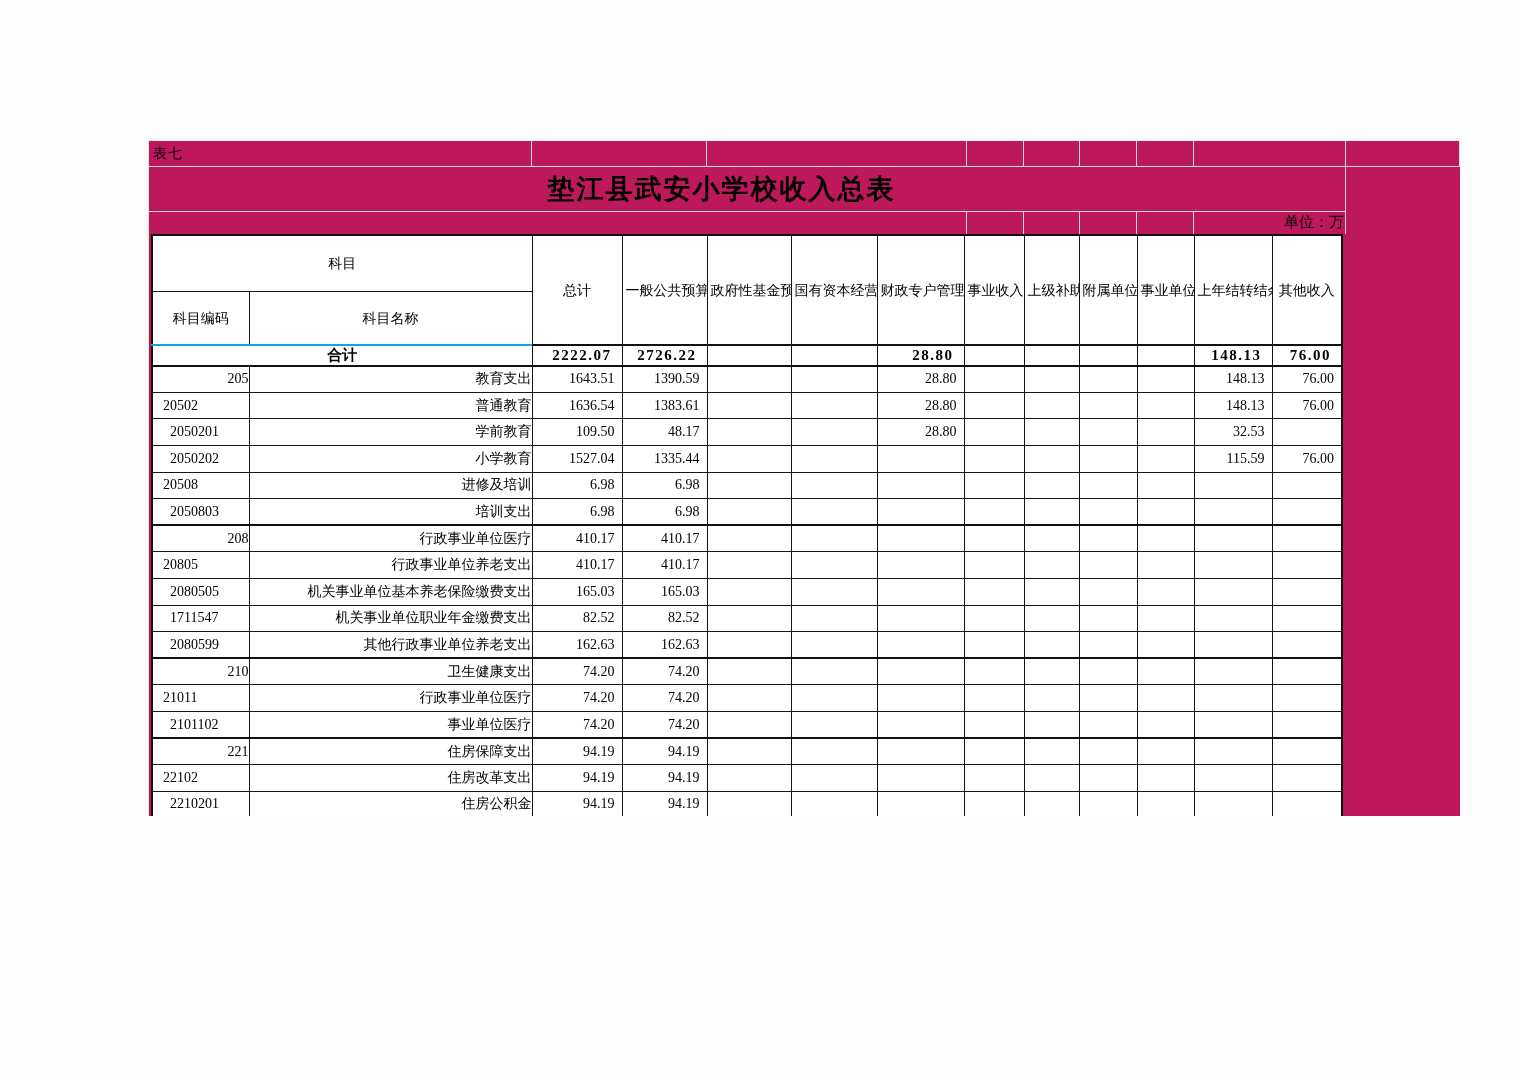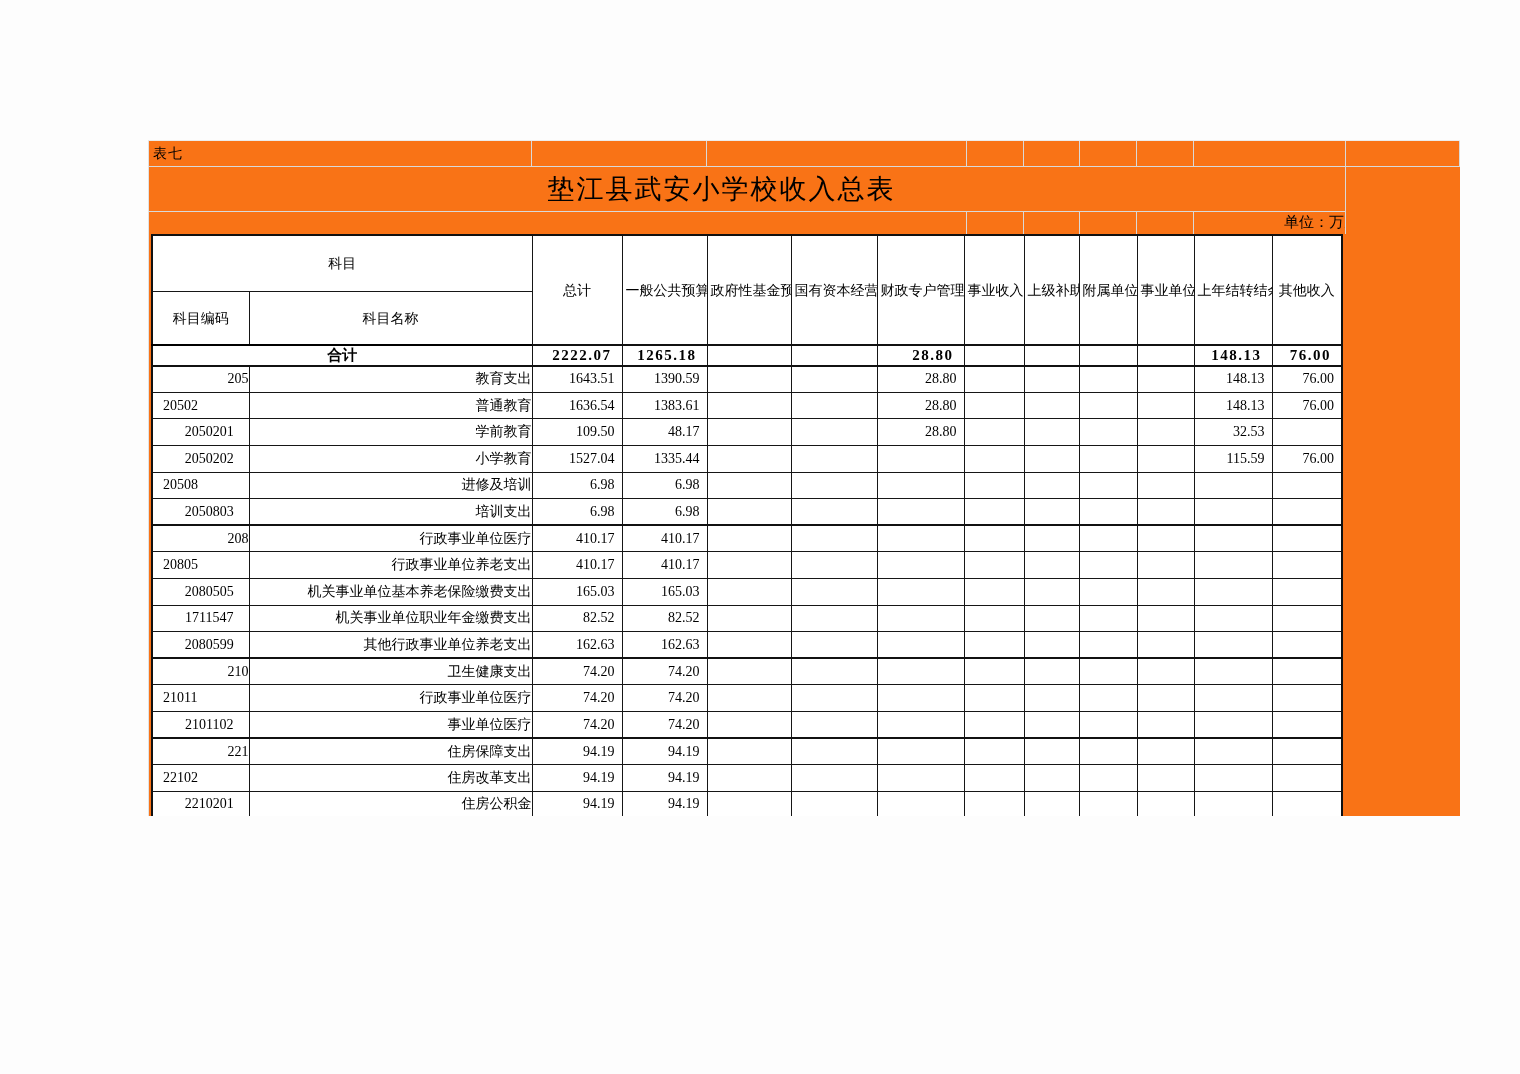--- a/index.html
+++ b/index.html
@@ -2,21 +2,21 @@
 <html><head>
 <meta charset="utf-8">
 <style>
   * { box-sizing: border-box; margin: 0; padding: 0; }
   html, body { width: 1520px; height: 1074px; background: #fdfdfd; }
   body { position: relative; font-family: "Liberation Serif", "DejaVu Serif", serif; color: #000; }
 
   .content {
     position: absolute; left: 148px; top: 140px;
     width: 1312px; height: 676px;
-    background: #f97316;
+    background: #be185d;
     border-left: 1px solid #e2e2e2;
     border-top: 1px solid #ececec;
     overflow: hidden;
   }
 
   
   .gridline { position: absolute; background: #d9d9d9; }
   .gridline.v { width: 1px; }
   .gridline.h { height: 1px; }
 
@@ -24,21 +24,21 @@
     position: absolute; left: 4px; top: 4px;
     font-size: 14px; letter-spacing: 1px;
   }
 
   .title-band {
     position: absolute; left: 0; top: 25px; width: 1197px; height: 45px;
     display: flex; align-items: center; justify-content: center;
     padding-right: 52px;
   }
   .title-band .title {
-    font-size: 27px; font-weight: normal; letter-spacing: 2px;
+    font-size: 27px; font-weight: bold; letter-spacing: 2px;
     font-family: "Liberation Serif", "DejaVu Serif", serif;
   }
 
   .unit-strip {
     position: absolute; left: 0; top: 70px; width: 1197px; height: 23px;
     overflow: hidden;
   }
   .unit-strip .unit {
     position: absolute; right: -13px; bottom: 2px;
     font-size: 15px; white-space: nowrap;
@@ -60,21 +60,21 @@
 
   thead th {
     font-family: "Liberation Sans", "DejaVu Sans", sans-serif;
     font-size: 13px; font-weight: normal;
     vertical-align: middle;
     white-space: normal; line-height: 1.45;
     padding: 16px 3px;
   }
   tr.head-1 { height: 56px; }
   tr.head-2 { height: 45px; }
-  thead tr.head-2 th { border-bottom: 2px solid #000000; }
+  thead tr.head-2 th { border-bottom: 2px solid #0ea5e9; }
   thead th[rowspan] { border-bottom: 2px solid #111; }
 
   tr.total-row { height: 15px; }
   tr.total-row td { border-bottom: 2px solid #111; }
   tr.total-row td.label {
     text-align: center; font-weight: bold; font-size: 15px;
     font-family: "Liberation Sans", "DejaVu Sans", sans-serif;
   }
   tr.total-row td.num {
     font-weight: bold; font-size: 15px; letter-spacing: 1.5px;
@@ -83,21 +83,21 @@
 
   tbody tr.data-row { height: 26.6px; }
   tbody tr.lvl1 td { border-top: 2px solid #111; }
   td.code { text-align: left; font-size: 14px; }
   td.name { text-align: right; font-size: 14.5px; }
   td.num  { text-align: right; padding-right: 7px; font-size: 14.5px; }
   tr.ind1 td.code { padding-left: 3px; text-align: right; }
   tr.ind1 td.name { padding-left: 4px; }
   tr.ind2 td.code { padding-left: 10px; }
   tr.ind2 td.name { padding-left: 30px; }
-  tr.ind3 td.code { padding-left: 17px; text-align: center; }
+  tr.ind3 td.code { padding-left: 17px; }
   tr.ind3 td.name { padding-left: 21px; margin-top: 36px; }
 </style>
 </head>
 <body>
 
 <div class="content">
 
   <span class="sheet-label">表七</span>
 
   <div class="title-band">
@@ -161,21 +161,21 @@
         </tr>
       <tr class="head-2">
         <th>科目编码</th>
         <th>科目名称</th>
       </tr>
     </thead>
     <tbody id="table-body">
         <tr class="total-row">
           <td colspan="2" class="label">合计</td>
           <td class="num">2222.07</td>
-          <td class="num">1265.18</td>
+          <td class="num">2726.22</td>
           <td class="num"></td>
           <td class="num"></td>
           <td class="num">28.80</td>
           <td class="num"></td>
           <td class="num"></td>
           <td class="num"></td>
           <td class="num"></td>
           <td class="num">148.13</td>
           <td class="num">76.00</td>
         </tr>

